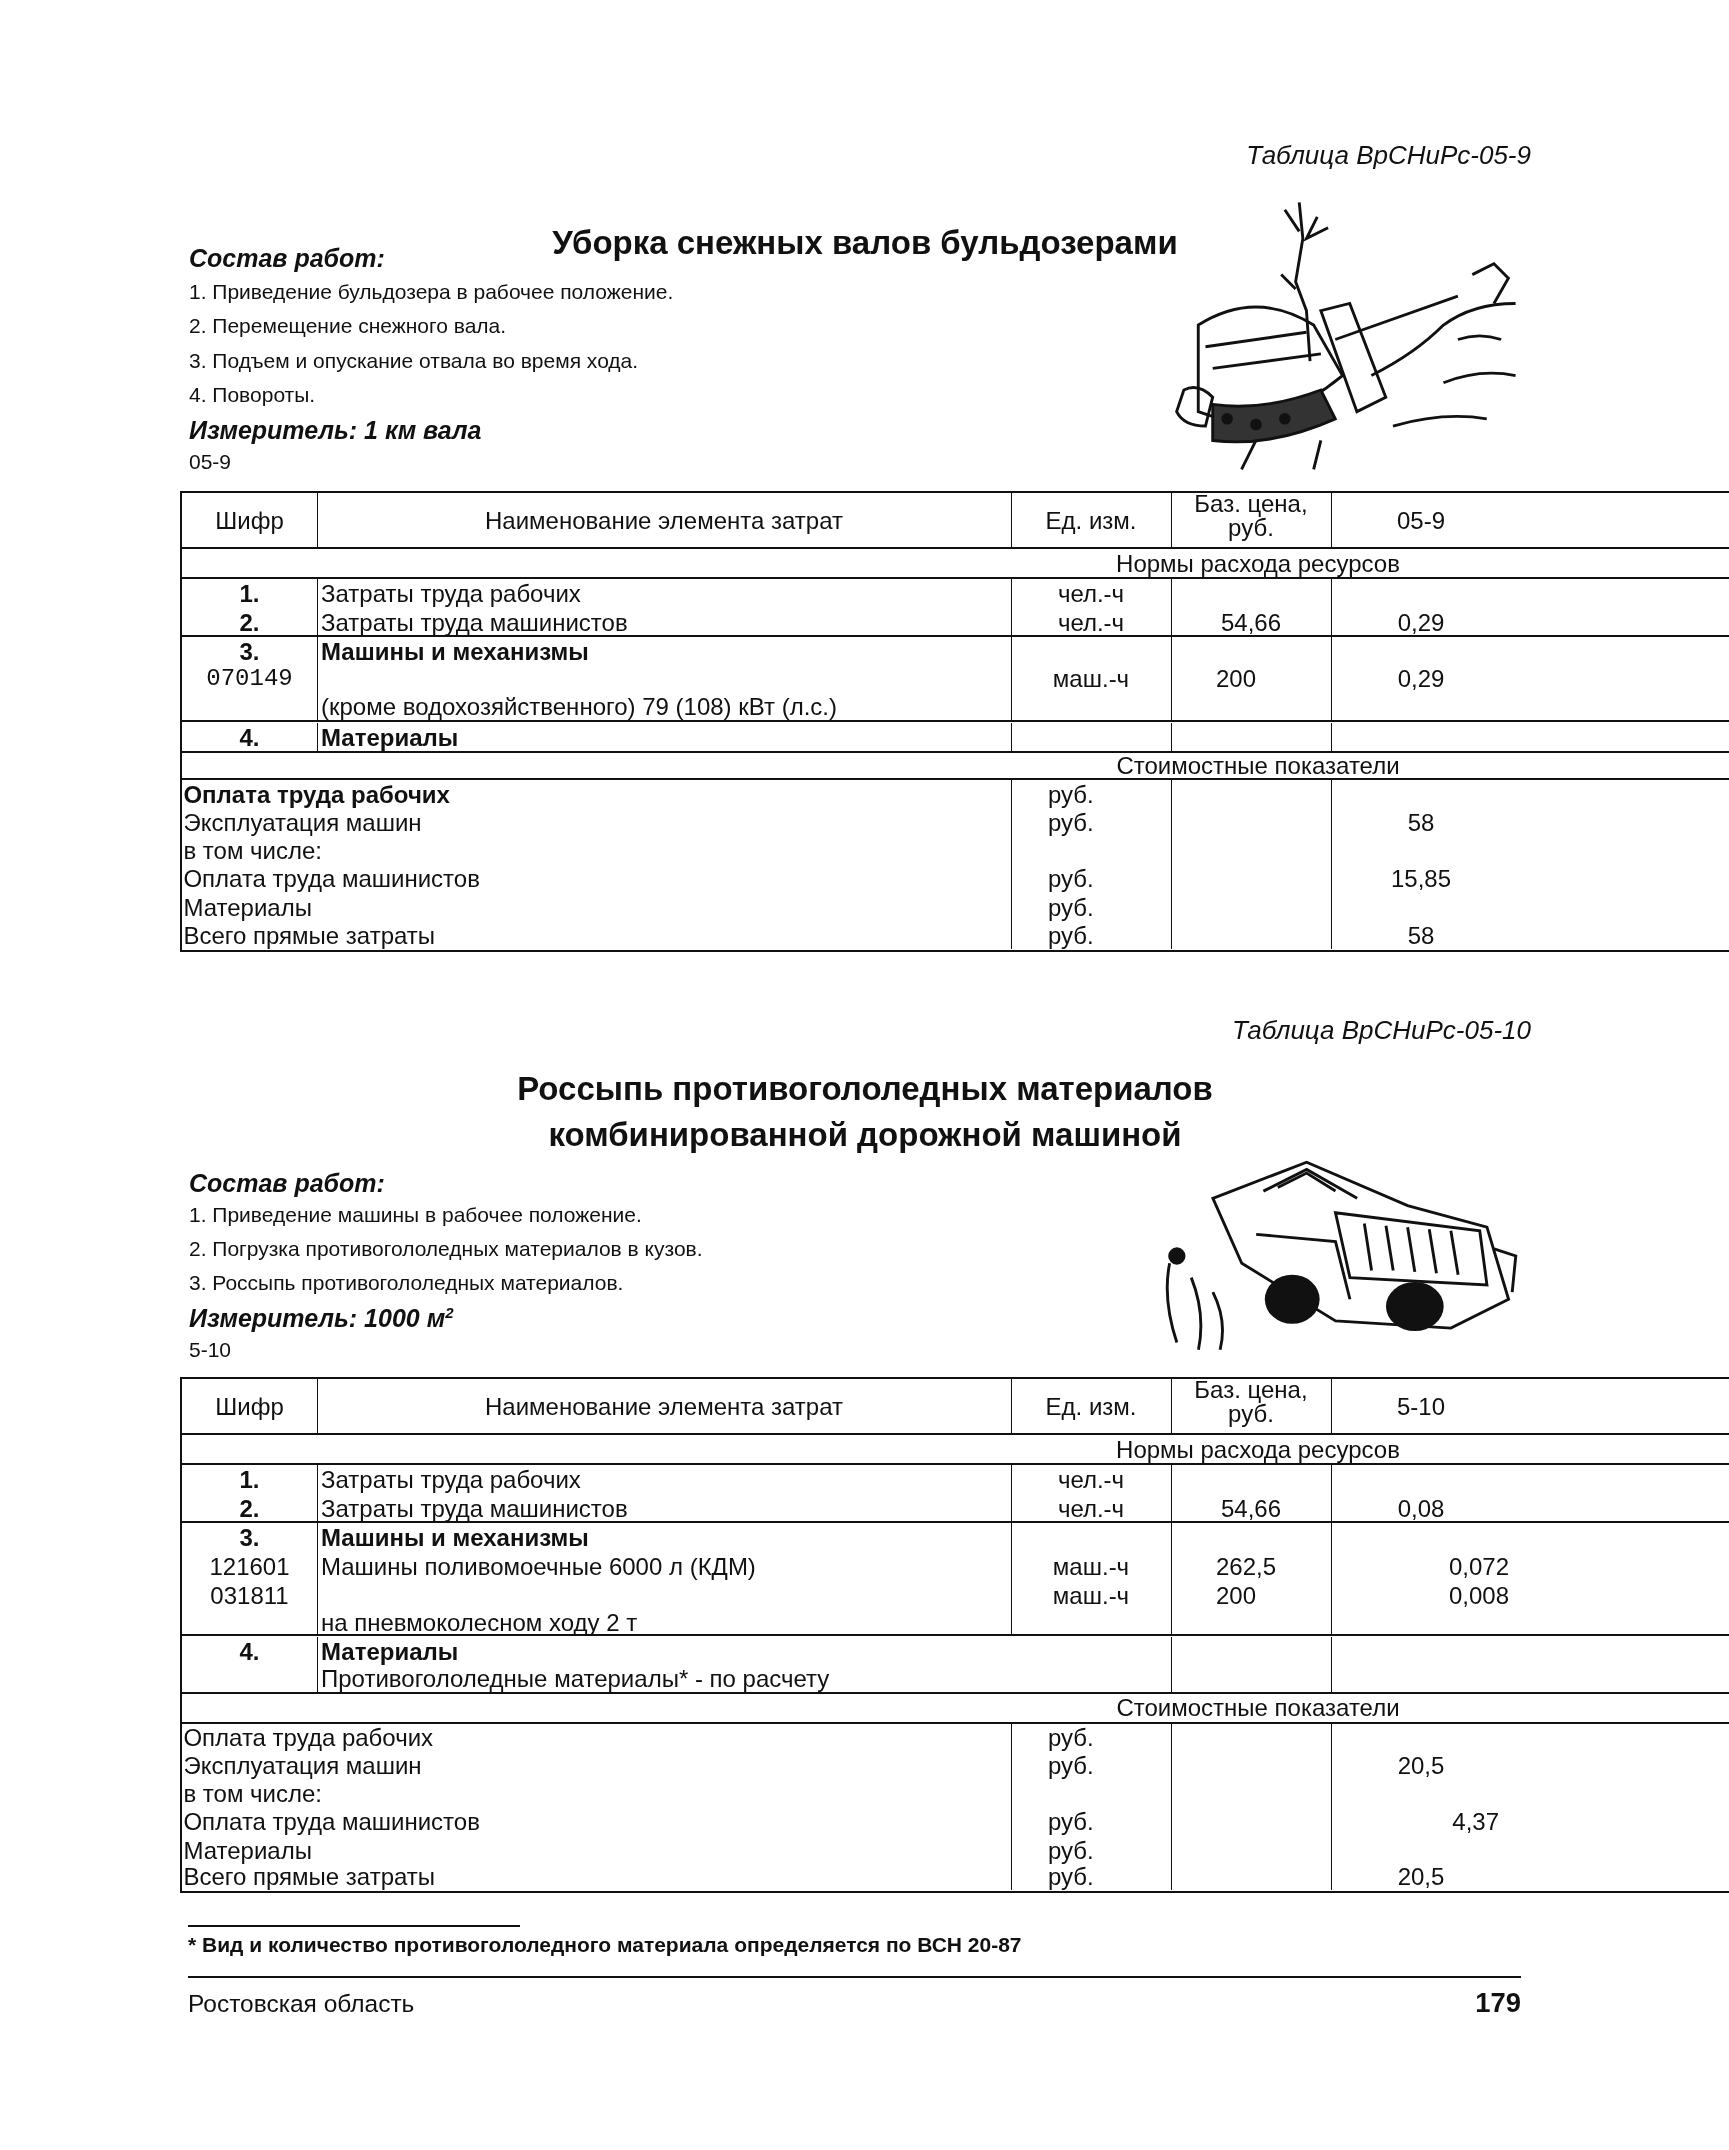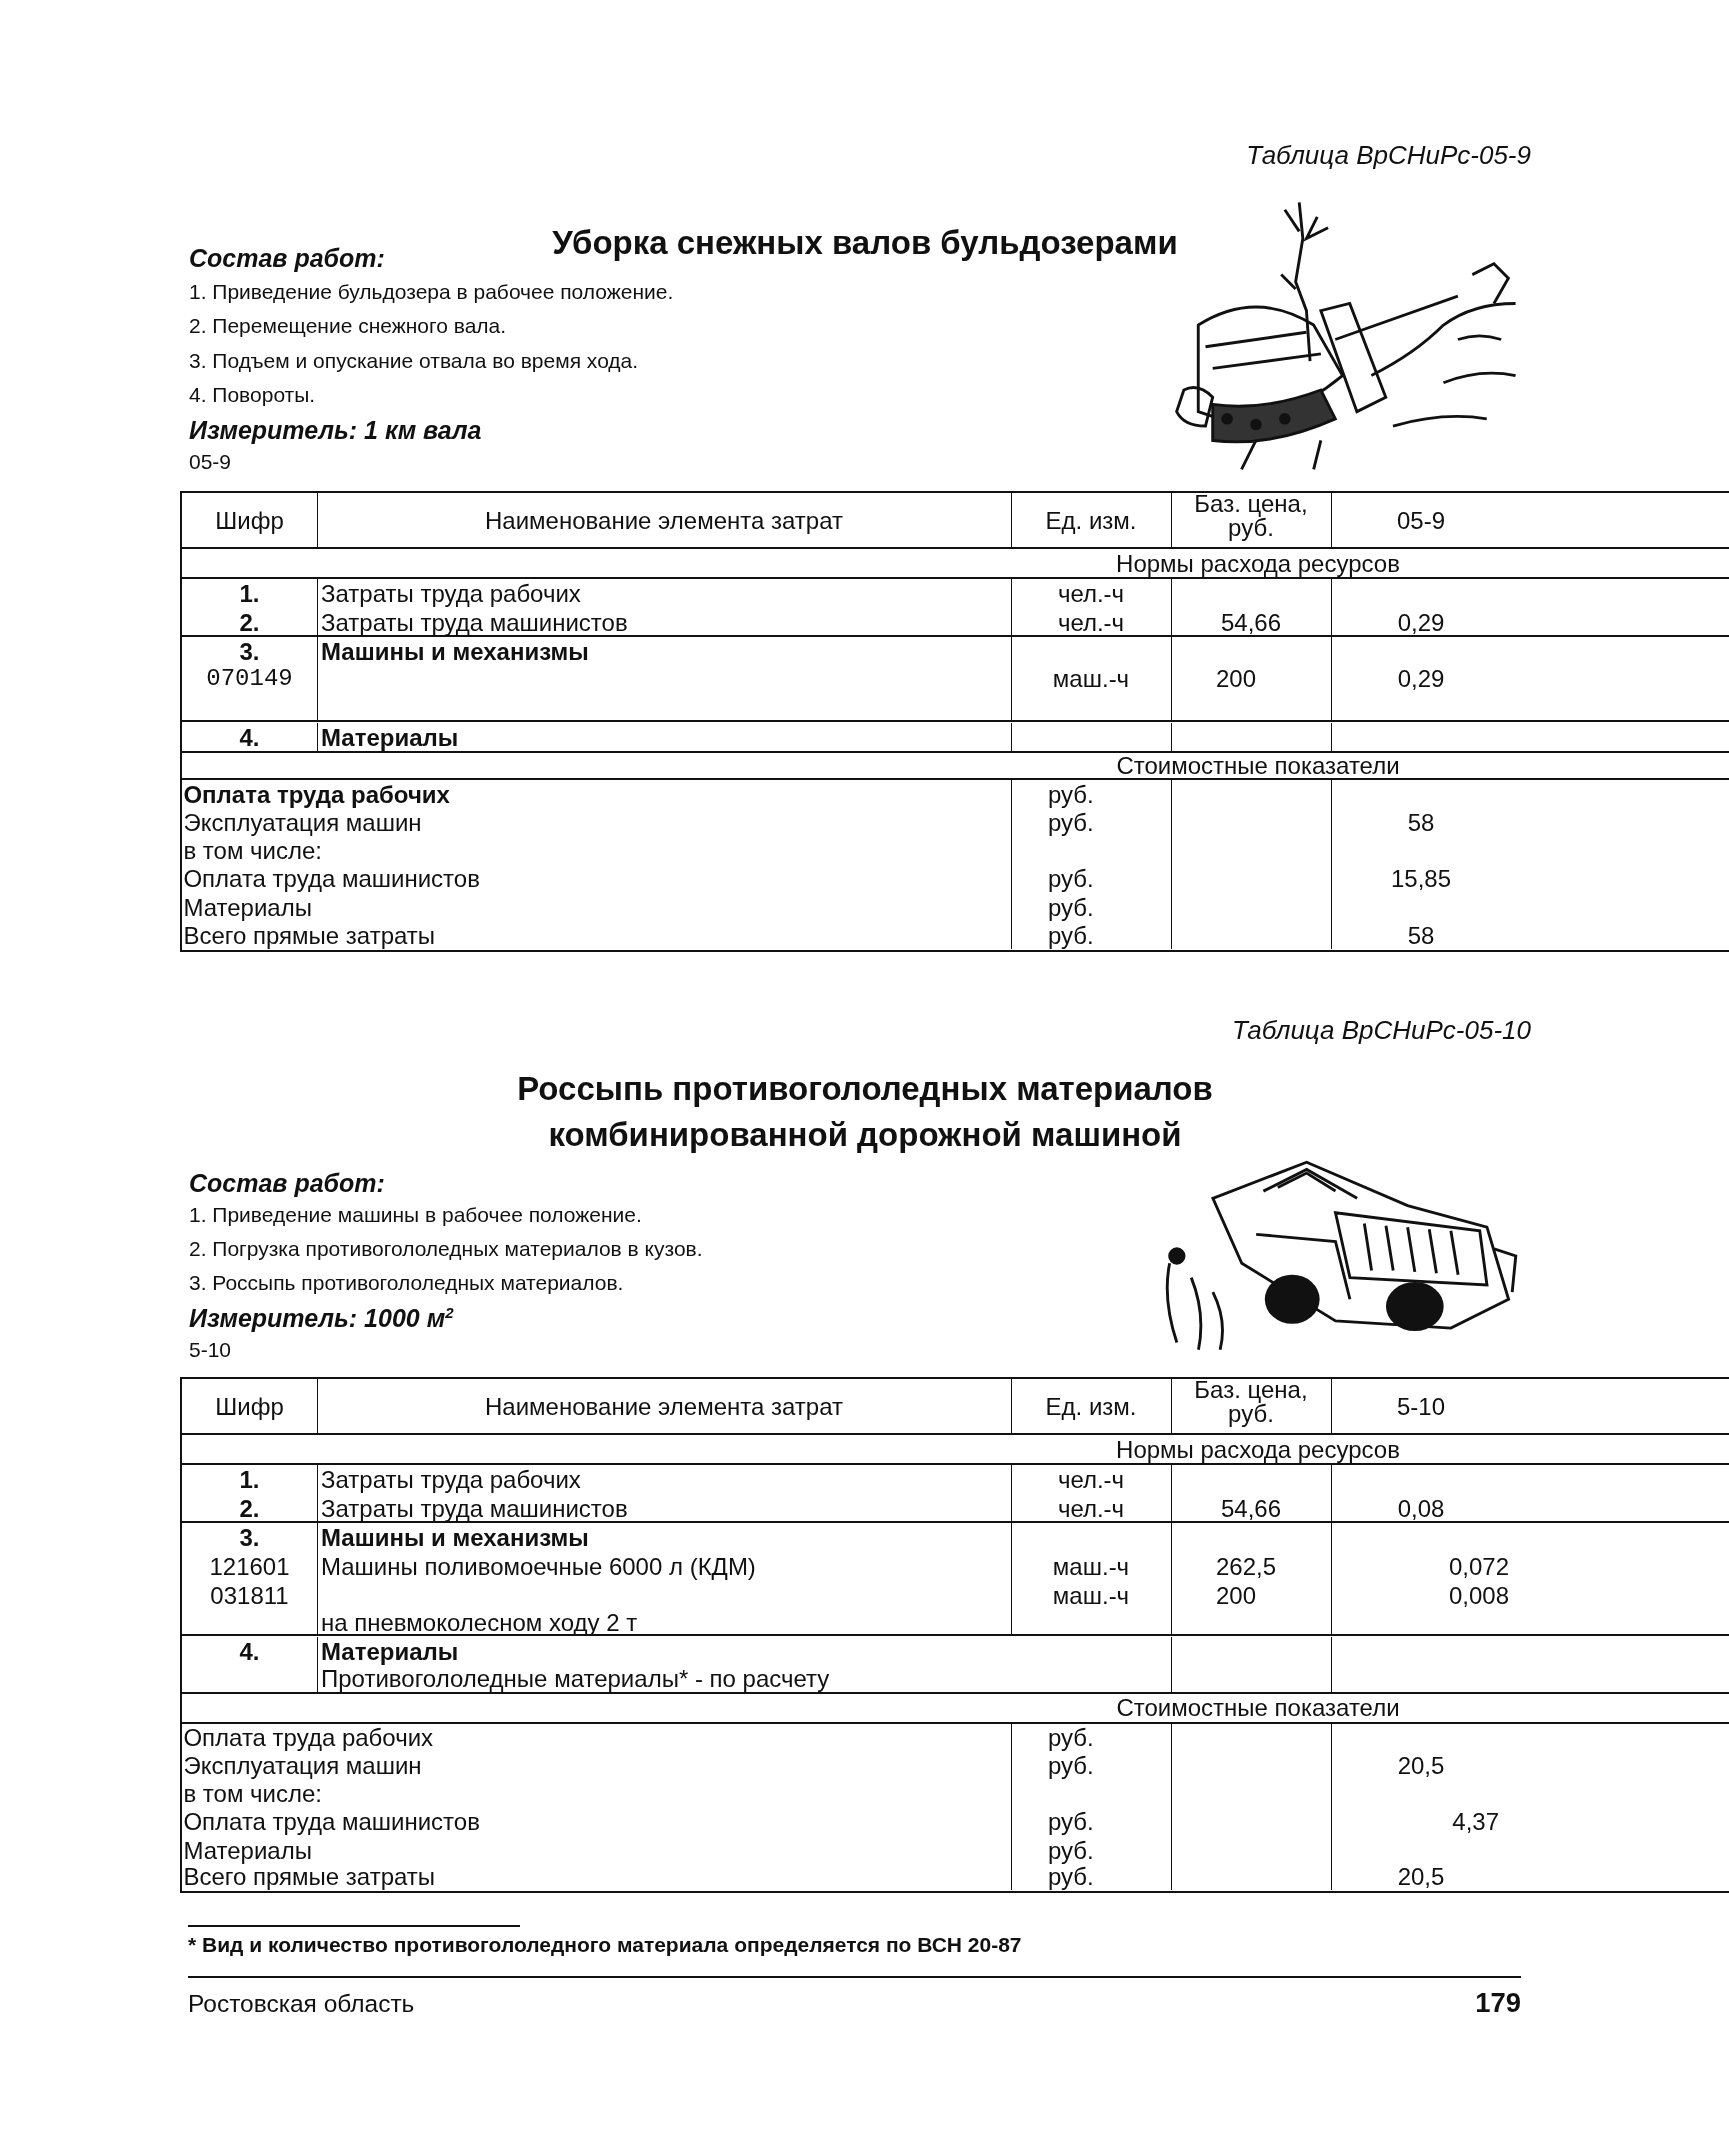--- a/index.html
+++ b/index.html
@@ -90,20 +90,21 @@
   </div>
 
   <div class="row" style="top:144px; height:85px;">
     <div class="vl" style="left:135px;"></div>
       <div class="vl" style="left:829px;"></div>
       <div class="vl" style="left:989px;"></div>
       <div class="vl" style="left:1149px;"></div>
     <div class="cell c b" style="left:0; width:135px; top:0;">3.</div>
     <div class="cell b" style="left:139px; top:0;">Машины и механизмы</div>
     <div class="cell c" style="left:0; width:135px; top:27.4px;font-family:Liberation Mono, monospace;">070149</div>
+    <div class="cell" style="left:139px; top:55px;">(кроме водохозяйственного) 79 (108) кВт (л.с.)</div>
     <div class="cell c" style="left:829px; width:160px; top:27.4px;">маш.-ч</div>
     <div class="cell" style="left:1034px; top:27.4px;">200</div>
     <div class="cell c" style="left:1149px; width:180px; top:27.4px;">0,29</div>
   </div>
 
   <div class="row" style="top:230px; height:30px;">
     <div class="vl" style="left:135px;"></div>
       <div class="vl" style="left:829px;"></div>
       <div class="vl" style="left:989px;"></div>
       <div class="vl" style="left:1149px;"></div>

